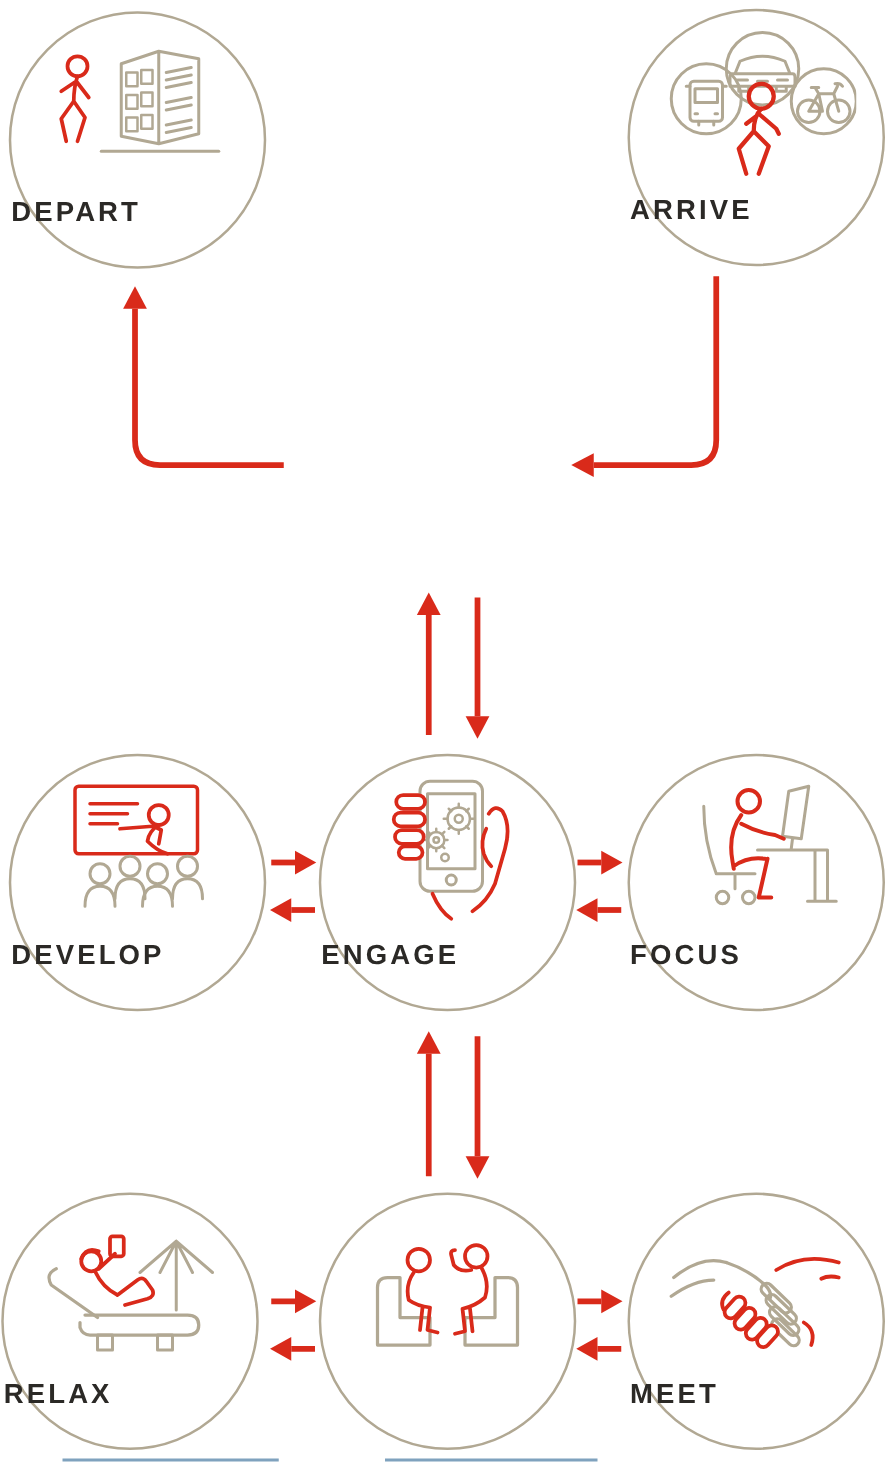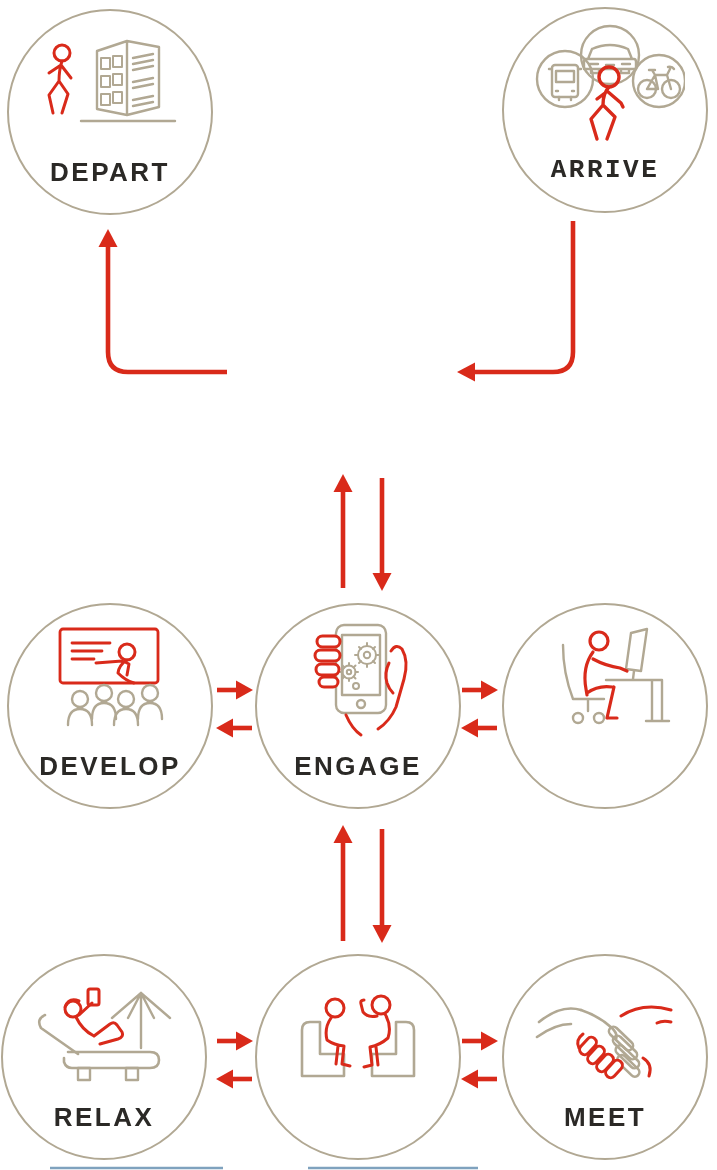--- a/index.html
+++ b/index.html
@@ -13,22 +13,22 @@
   body{
     width:717px;height:1170px;background:var(--background);
     font-family:"Liberation Sans",sans-serif;
   }
   .stage{position:relative;width:717px;height:1170px;overflow:hidden;background:var(--background);}
   .node{
     position:absolute;width:206px;height:206px;box-sizing:border-box;
     border:2px solid var(--line-tan);border-radius:50%;
   }
   .node .label{
-    position:absolute;left:0;right:0;top:146px;text-align:center;
-    font-weight:bold;font-size:26px;letter-spacing:2.5px;color:var(--label-dark);
+    position:absolute;left:0;right:0;top:146px;text-align:left;
+    font-weight:bold;font-size:22px;letter-spacing:2.5px;color:var(--label-dark);
   }
   .node .icon{position:absolute;left:50%;transform:translateX(-50%);}
   .arrow-layer{position:absolute;left:0;top:0;}
   svg .t{stroke:var(--line-tan);fill:none;stroke-width:2.4;stroke-linecap:round;stroke-linejoin:round;}
   svg .t26{stroke:var(--line-tan);fill:none;stroke-width:2.6;stroke-linecap:round;stroke-linejoin:round;}
   svg .r{stroke:var(--accent-red);fill:none;stroke-width:3;stroke-linecap:round;stroke-linejoin:round;}
   svg .rw{stroke:var(--accent-red);fill:#fff;stroke-width:3;stroke-linecap:round;stroke-linejoin:round;}
   svg .as{stroke:var(--accent-red);fill:none;stroke-width:4.6;}
   svg .ah{fill:var(--accent-red);stroke:none;}
   svg .fb{stroke:var(--footer-blue);stroke-width:2.5;fill:none;}
@@ -106,21 +106,21 @@
       <path class="t" d="M62,26 L92,16 L124,22 L124,82 L92,90 L62,84 Z M92,16 V90"></path>
       <path class="t" style="stroke-width:2" d="M66,33 h9 v11 h-9 z M78,31 h9 v11 h-9 z M66,51 h9 v11 h-9 z M78,49 h9 v11 h-9 z M66,69 h9 v11 h-9 z M78,67 h9 v11 h-9 z"></path>
       <path class="t" d="M98,33 L118,29 M98,39 L118,35 M98,45 L118,41 M98,57 L118,53 M98,63 L118,59 M98,75 L118,71 M98,81 L118,77"></path>
       <path class="t" d="M46,96 H140"></path>
       <circle class="r" cx="27" cy="28" r="8"></circle>
       <path class="r" d="M27,36 C25,42 24,50 24,56 M26,40 L14,48 M26,40 L36,53 M24,56 L14,70 L18,88 M24,56 L33,69 L27,88"></path>
     </svg>
     <div class="label">DEPART</div>
   </div>
 
-  <div class="node" style="left:502px;top:7px;font-family:Liberation Mono, monospace;">
+  <div class="node" style="left:502px;top:7px;">
     <svg class="icon" style="top:12px;" width="160" height="124" viewBox="0 0 160 124">
       <circle class="t" cx="40" cy="58" r="28"></circle>
       <circle class="t" cx="85" cy="34" r="29"></circle>
       <circle class="t" cx="134" cy="60" r="26"></circle>
 
       <rect class="t" x="27" y="44" width="26" height="32" rx="3"></rect>
       <rect class="t" x="31" y="50" width="18" height="11"></rect>
       <path class="t" d="M31,70 h2 M47,70 h2 M27,48 h-3 M53,48 h3 M34,76 v3 M46,76 v3"></path>
 
       <path class="t" d="M67,28 Q85,20 103,28 L107,38 M67,28 L63,38 M61,38 H109 Q111,38 111,41 V48 H59 V41 Q59,38 61,38 M66,48 V52 H74 V48 M96,48 V52 H104 V48 M65,43 H73 M97,43 H105 M81,44 H89"></path>
@@ -180,20 +180,21 @@
   <div class="node" style="left:502px;top:603px;">
     <svg class="icon" style="top:16px;" width="150" height="120" viewBox="0 0 150 120">
       <path class="t" d="M33,24 Q33,52 43,78 M43,78 H74 M58,78 V90"></path>
       <circle class="t" cx="48" cy="97" r="5"></circle>
       <circle class="t" cx="69" cy="97" r="5"></circle>
       <path class="t" d="M101,12 L117,8 L111,50 L96,48 Z M104,50 L103,58"></path>
       <path class="t" d="M76,59 H132 M122,59 V100 M132,59 V100 M116,100 H139"></path>
       <circle class="r" style="stroke-width:3.2" cx="69" cy="20" r="9"></circle>
       <path class="r" style="stroke-width:3.2" d="M63,31 Q52,46 56,68 L57,74 M63,38 Q76,45 90,47 L97,50 M57,72 Q68,64 82,66 M84,66 L77,97 M77,97 H87"></path>
     </svg>
+    <div class="label">FOCUS</div>
   </div>
 
   <div class="node" style="left:1px;top:954px;">
     <svg class="icon" style="top:26px;" width="160" height="112" viewBox="0 0 160 112">
       <path class="t" d="M88,36 L117,11 L146,36 M117,11 L104,36 M117,11 L130,36 M117,14 V66"></path>
       <path class="t26" d="M21,33 Q12,37 17,46 L54,72"></path>
       <path class="t26" d="M44,70 H126 Q135,70 135,78 Q135,86 126,86 H48 Q42,86 40,80 V76"></path>
       <rect class="t" x="54" y="86" width="12" height="12"></rect>
       <rect class="t" x="102" y="86" width="12" height="12"></rect>
       <circle class="r" cx="49" cy="27" r="8"></circle>

